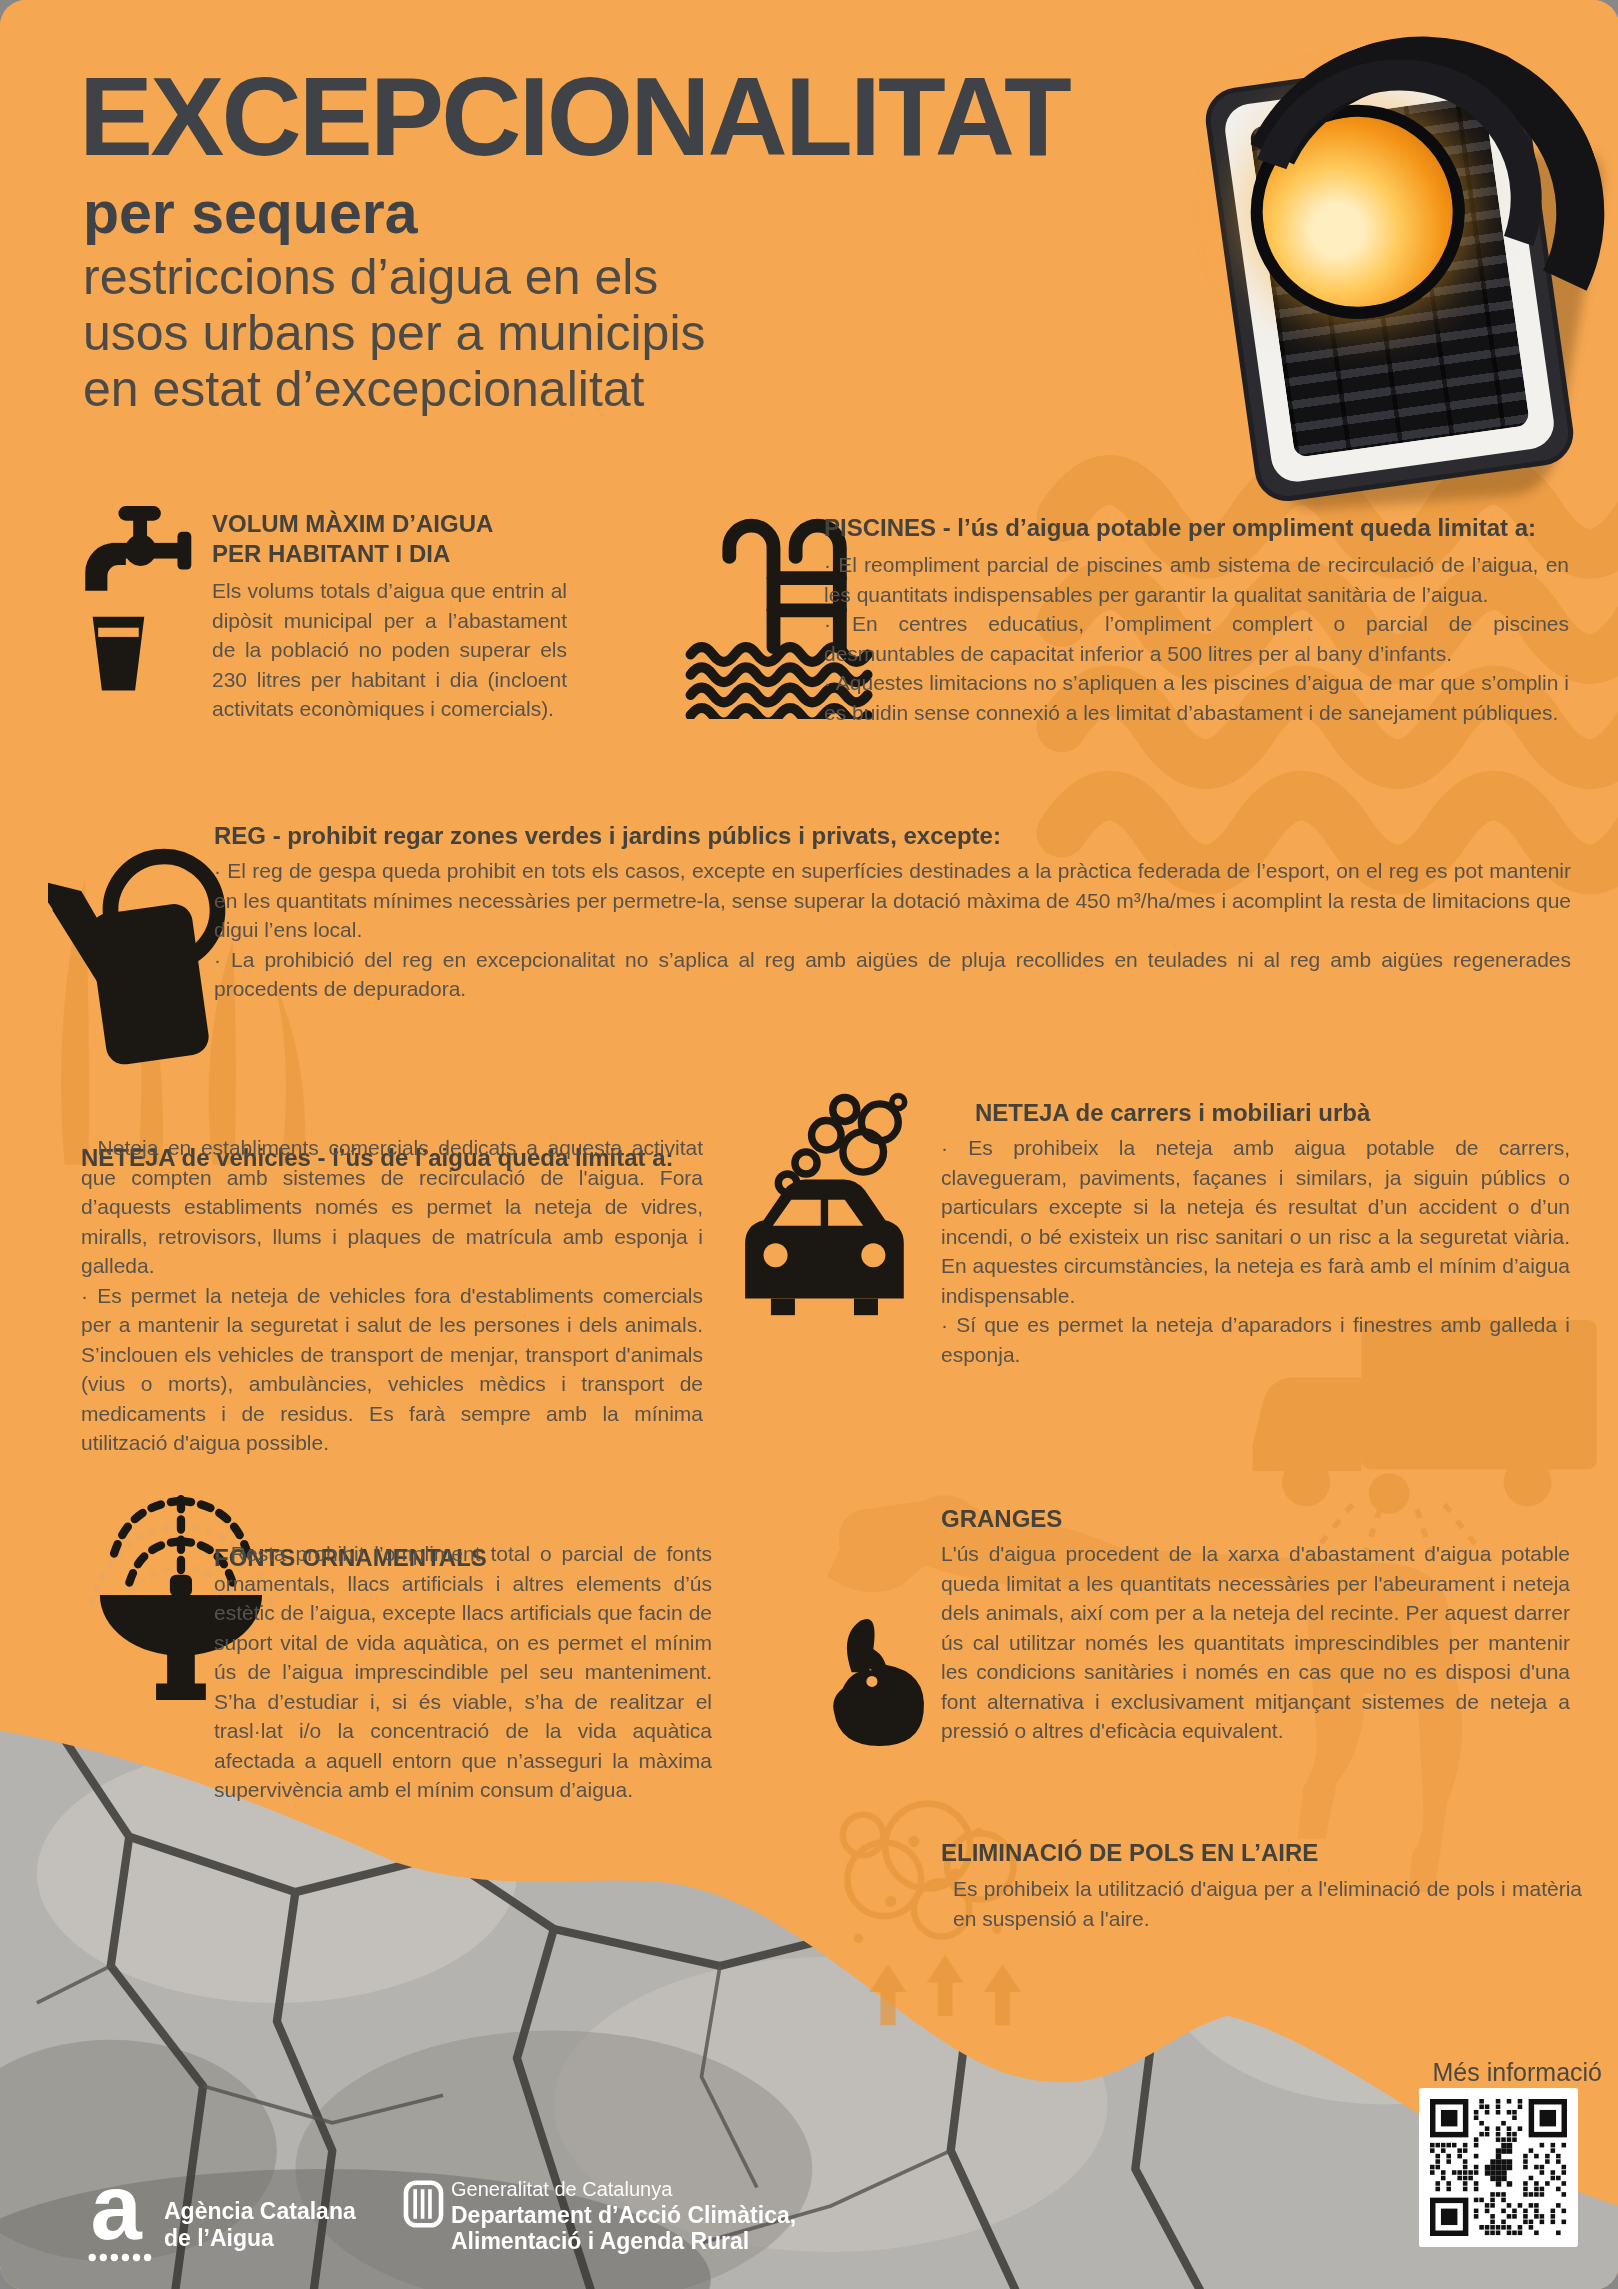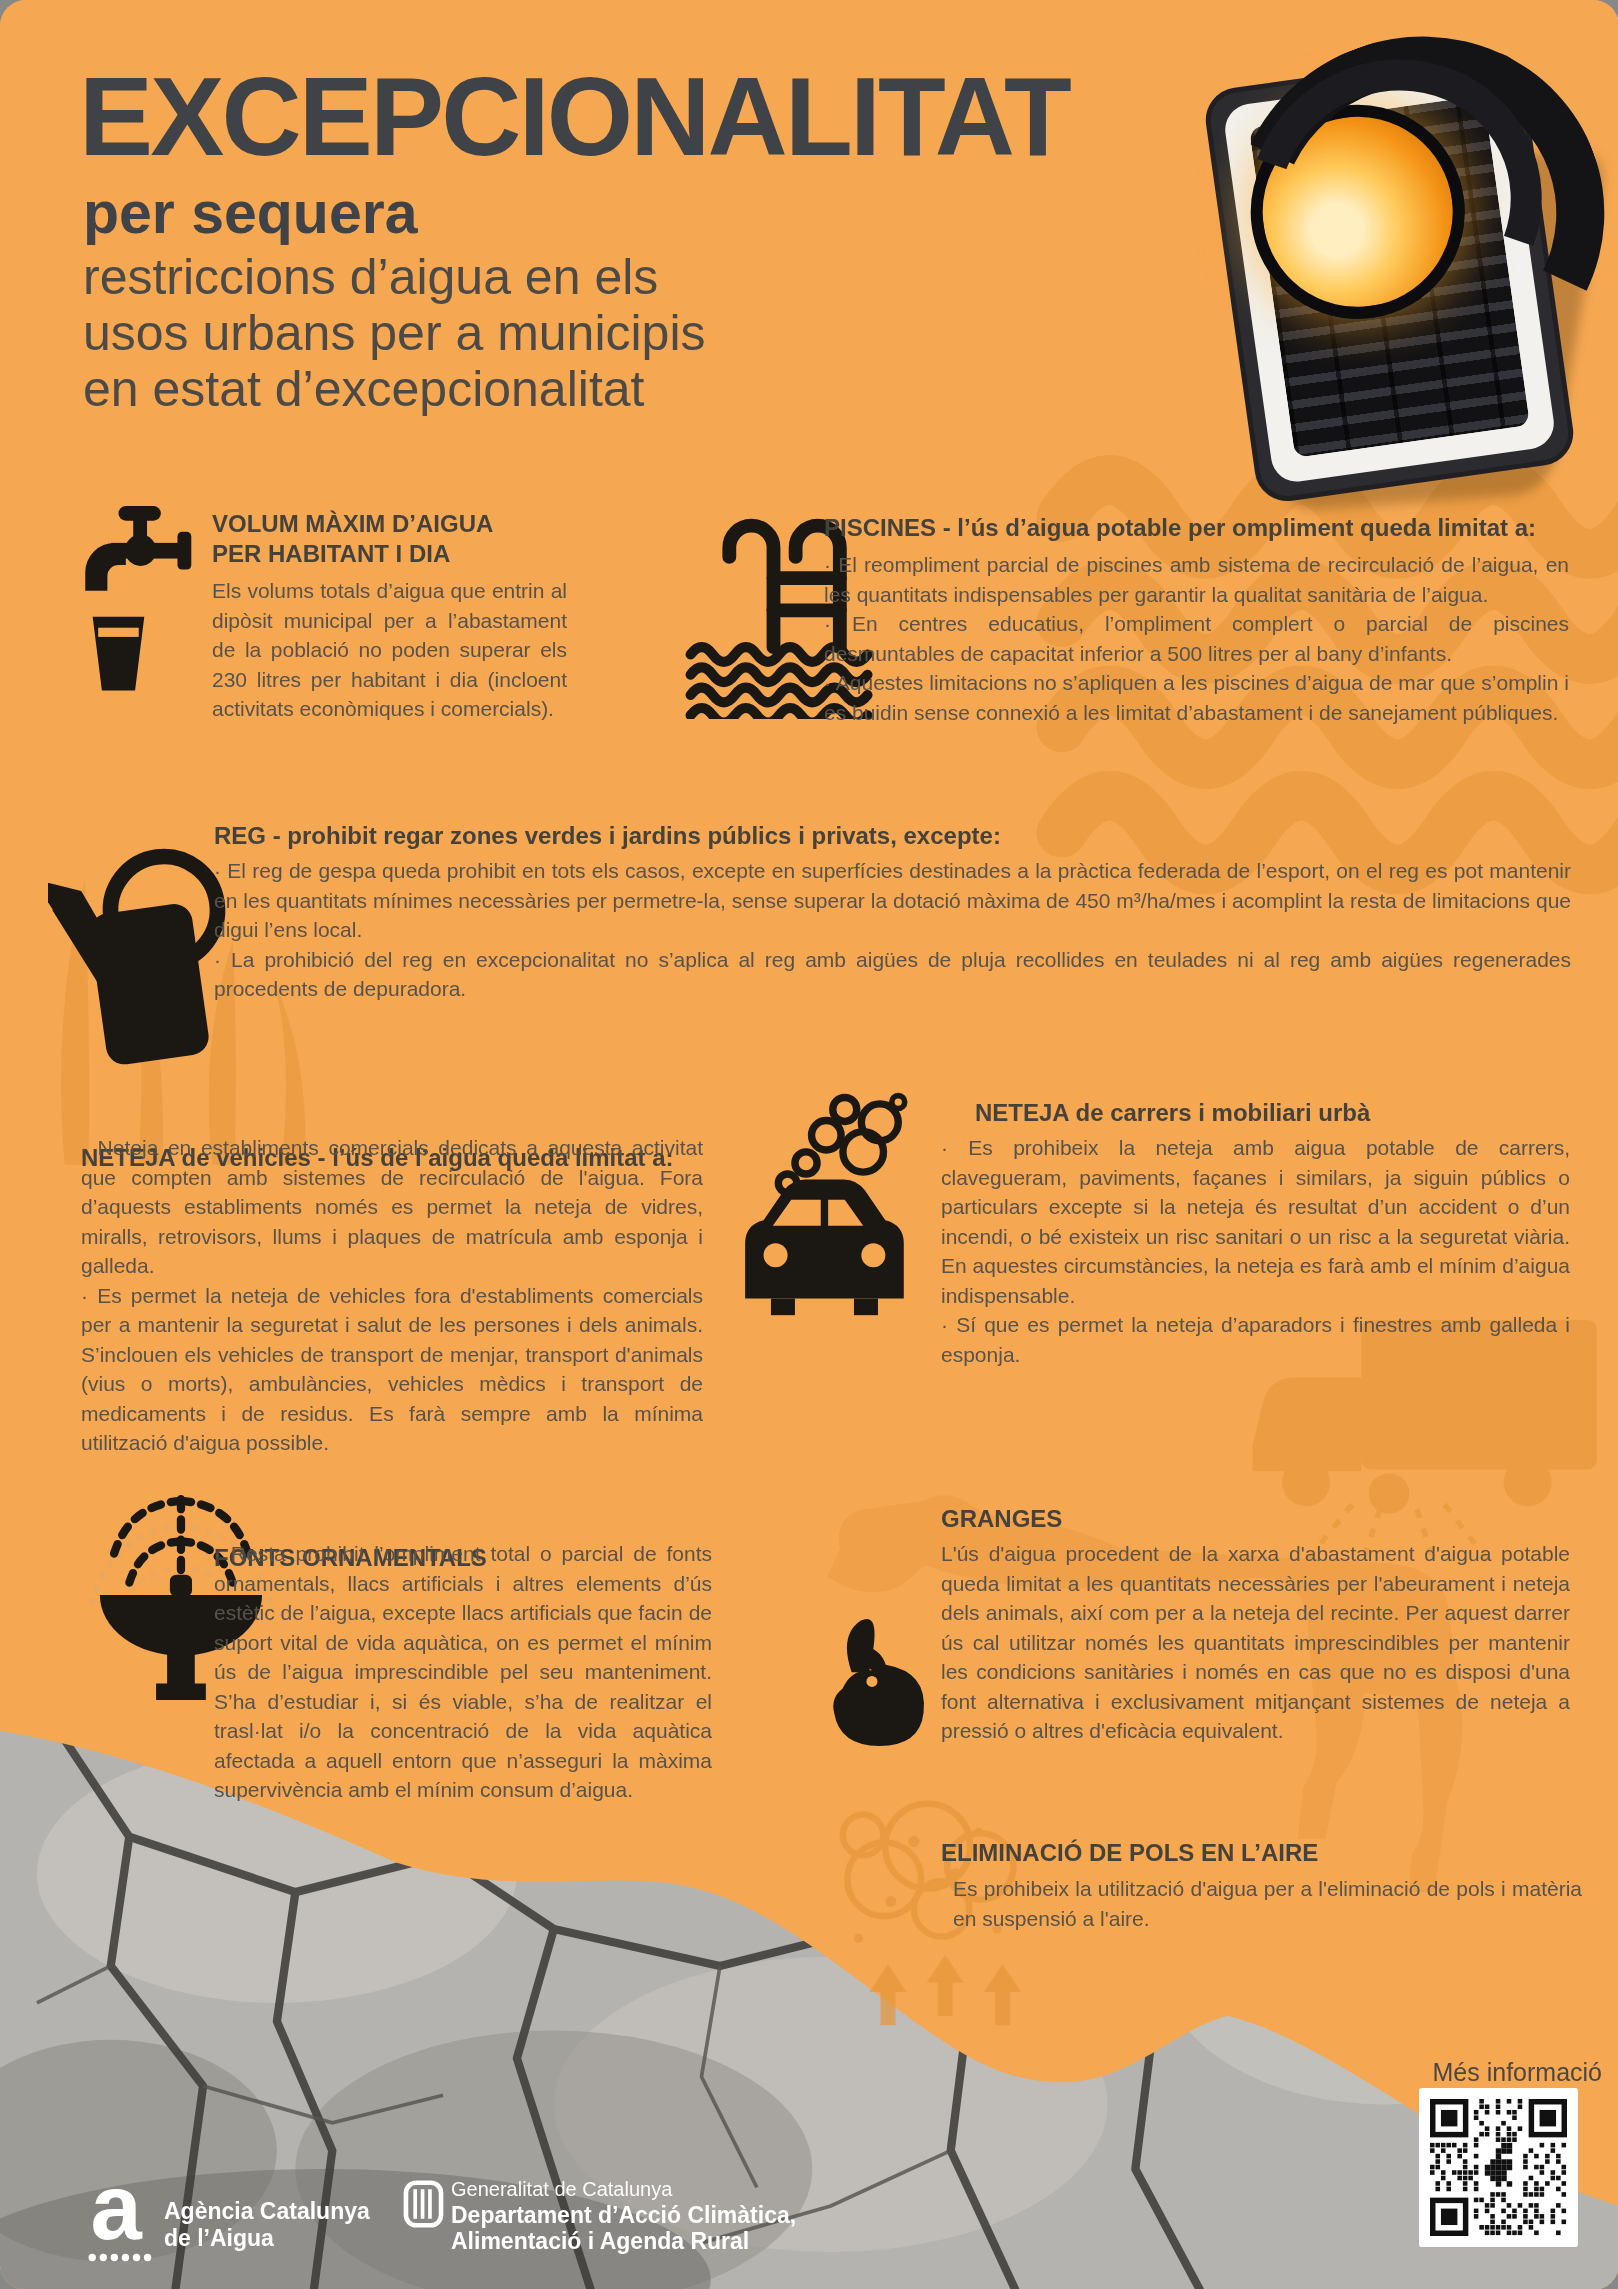--- a/index.html
+++ b/index.html
@@ -519,21 +519,21 @@
           <circle cx="10" cy="100" r="4"></circle>
             <circle cx="22" cy="100" r="4"></circle>
             <circle cx="34" cy="100" r="4"></circle>
           <circle cx="46" cy="100" r="4"></circle>
             <circle cx="58" cy="100" r="4"></circle>
             <circle cx="70" cy="100" r="4"></circle>
         </g>
       </svg>
     </div>
     <div class="abs aca-text white">
-      <div>Agència Catalunya</div>
+      <div>Agència Catalana</div>
       <div>de l’Aigua</div>
     </div>
 
     <div class="abs" style="left:403px;top:2180px;">
       <svg width="41" height="48" viewBox="0 0 44 52">
         <rect x="3" y="3" width="38" height="46" rx="11" fill="none" stroke="#fff" stroke-width="5"></rect>
         <g fill="#fff">
           <rect x="11" y="10" width="4" height="32"></rect>
             <rect x="19" y="10" width="4" height="32"></rect>
           <rect x="27" y="10" width="4" height="32"></rect>

